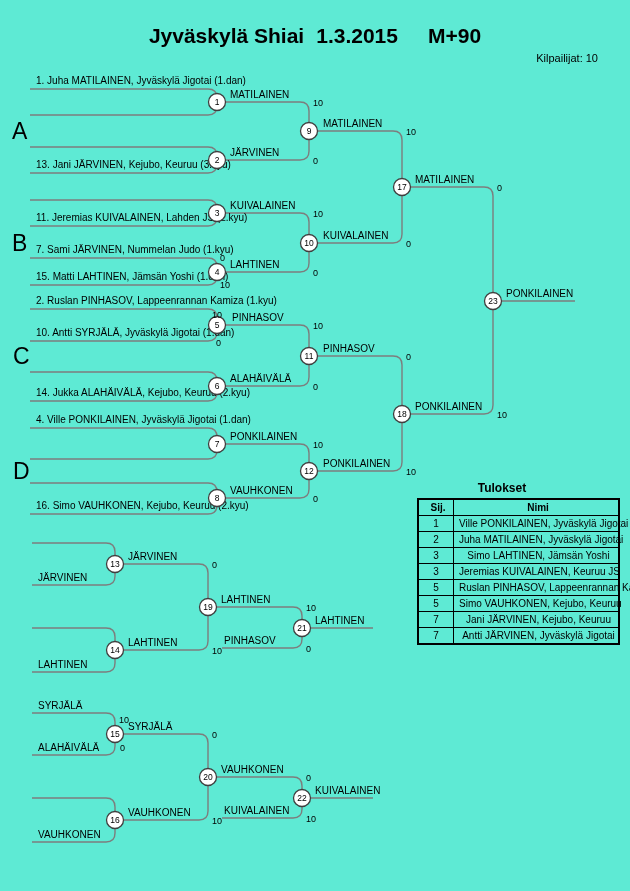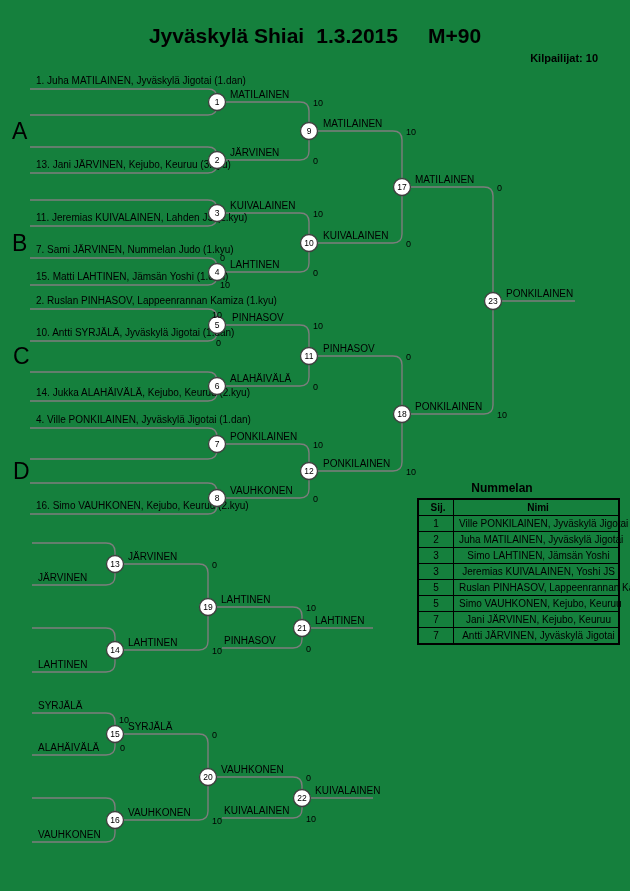--- a/index.html
+++ b/index.html
@@ -1,22 +1,22 @@
 <!DOCTYPE html>
 <html><head>
 <meta charset="utf-8">
 <style>
   html,body{margin:0;padding:0;background:#fff;}
-  #sheet{position:relative;width:630px;height:891px;background:#15803d;overflow:hidden;
+  #sheet{position:relative;width:630px;height:891px;background:#5eead4;overflow:hidden;
          font-family:"Liberation Sans",sans-serif;color:#000;}
   .title{position:absolute;top:24px;left:0;width:630px;text-align:center;
          font-size:21px;font-weight:bold;white-space:nowrap;}
   .title .gap1{margin-left:12px;}
   .title .gap2{margin-left:30px;}
-  .competitors{position:absolute;top:52px;right:32px;font-size:11px;font-weight:bold;}
+  .competitors{position:absolute;top:52px;right:32px;font-size:11px;font-weight:normal;}
   svg{position:absolute;left:0;top:0;}
   svg text{font-family:"Liberation Sans",sans-serif;fill:#000;}
   .entry{font-size:10px;}
   .winner{font-size:10px;}
   .score{font-size:9px;}
   .section-letter{font-size:23px;}
   .cnum{font-size:8.5px;text-anchor:middle;}
   .connector{fill:none;stroke:#7d7d7d;stroke-width:1.4;}
   .mcircle{fill:#fff;stroke:#3f3f3f;stroke-width:1.3;}
   .results-title{position:absolute;left:412px;top:481px;width:180px;text-align:center;
@@ -215,42 +215,42 @@
     <text class="score" x="212" y="568">0</text>
     <text class="score" x="212" y="654">10</text>
     <text class="score" x="212" y="738">0</text>
     <text class="score" x="212" y="824">10</text>
     <text class="score" x="306" y="611">10</text>
     <text class="score" x="306" y="652">0</text>
     <text class="score" x="306" y="781">0</text>
     <text class="score" x="306" y="822">10</text>
   </svg>
 
-  <div class="results-title">Nummelan</div>
+  <div class="results-title">Tulokset</div>
   <table class="results">
     <tbody>
         <tr class="hdr">
       <td class="place">Sij.</td>
       <td class="name">Nimi</td>
     </tr>
     <tr>
       <td class="place">1</td>
       <td class="name">Ville PONKILAINEN, Jyväskylä Jigotai</td>
     </tr>
     <tr>
       <td class="place">2</td>
       <td class="name">Juha MATILAINEN, Jyväskylä Jigotai</td>
     </tr>
     <tr>
       <td class="place">3</td>
       <td class="name">Simo LAHTINEN, Jämsän Yoshi</td>
     </tr>
     <tr>
       <td class="place">3</td>
-      <td class="name">Jeremias KUIVALAINEN, Yoshi JS</td>
+      <td class="name">Jeremias KUIVALAINEN, Keuruu JS</td>
     </tr>
     <tr>
       <td class="place">5</td>
       <td class="name">Ruslan PINHASOV, Lappeenrannan Kamiza</td>
     </tr>
     <tr>
       <td class="place">5</td>
       <td class="name">Simo VAUHKONEN, Kejubo, Keuruu</td>
     </tr>
     <tr>

